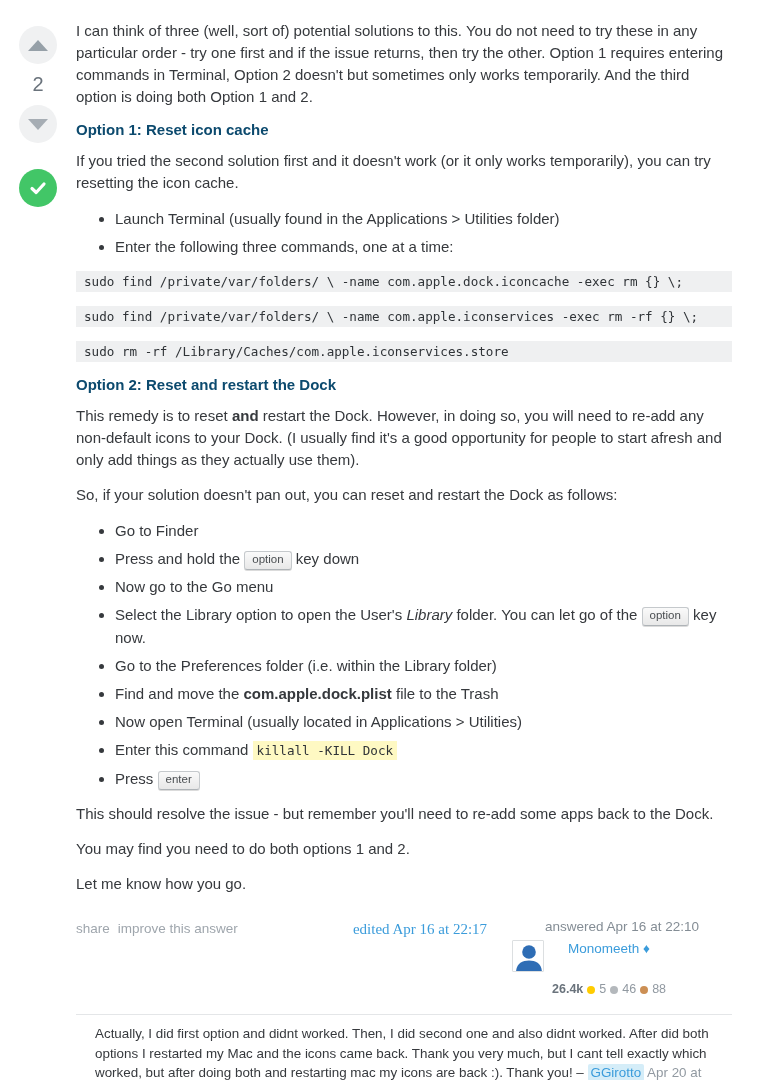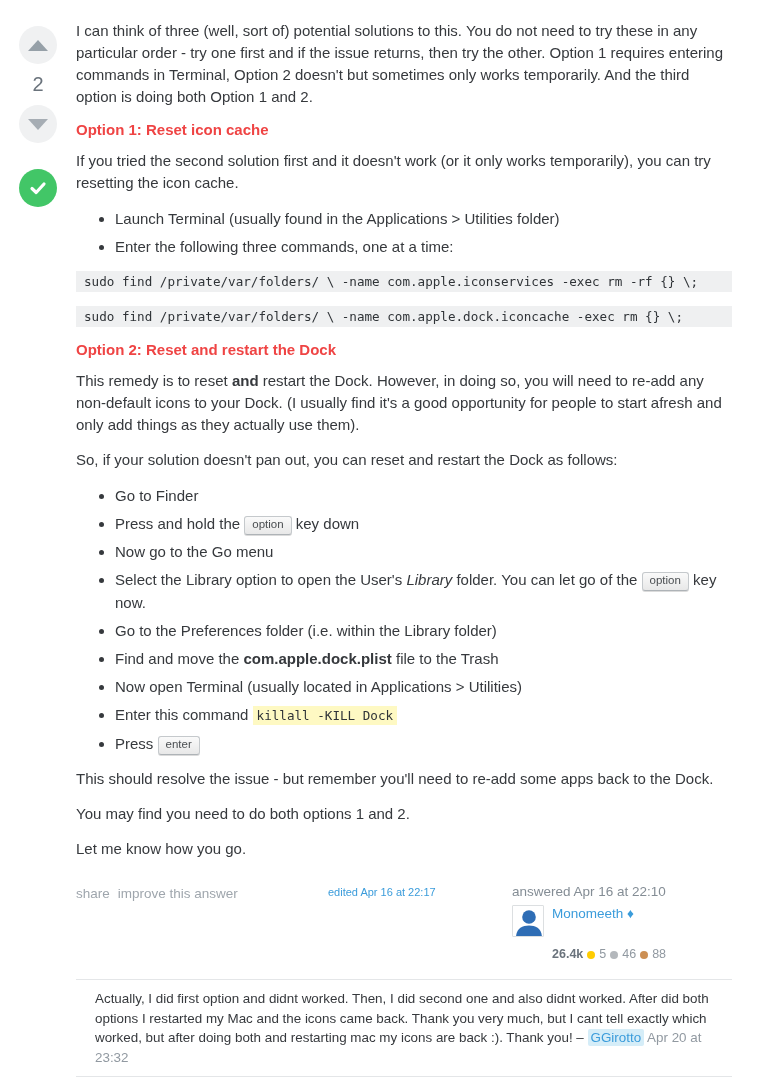--- a/index.html
+++ b/index.html
@@ -37,21 +37,21 @@
     width: 38px; height: 38px; border-radius: 50%;
     background: #42c667; border: none; cursor: pointer;
     margin-top: 26px;
     display: flex; align-items: center; justify-content: center;
   }
 
   
   .content-col { flex: 1; padding-right: 28px; min-width: 0; }
   .content-col p { line-height: 22px; margin-bottom: 13px; }
   .content-col h2, .content-col h3 {
-    font-size: 15px; font-weight: bold; color: #ef4444;
+    font-size: 15px; font-weight: bold; color: #0c4a6e;
     margin: 2px 0 12px;
   }
   ul { margin: 2px 0 13px 0; padding-left: 39px; }
   li { line-height: 23px; margin-bottom: 5px; }
   .b { font-weight: bold; text-align: right; }
   .i { font-style: italic; }
 
   pre.cmd {
     background: #eff0f1; color: #2f3337;
     font-family: "DejaVu Sans Mono", monospace; font-size: 12.6px;
@@ -70,23 +70,23 @@
     border: 1px solid #c5c9cc; border-bottom-color: #aeb3b7;
     border-radius: 3px; padding: 0 7px 2px;
     box-shadow: 0 1px 0 rgba(12,13,14,0.15);
     line-height: 15px; vertical-align: 1px;
   }
 
   
   .footer { display: flex; margin-top: 24px; align-items: flex-start; }
   .footer-left { width: 252px; font-size: 13.5px; color: #9fa6ad; padding-top: 2px; }
   .footer-left a { color: #9fa6ad; text-decoration: none; margin-right: 8px; cursor: pointer; }
-  .footer-mid { flex: 1; font-size: 11px; padding-top: 2px; }
+  .footer-mid { flex: 1; text-align: center; font-size: 15px; padding-top: 2px; font-family: Liberation Serif, serif; }
   .footer-mid a { color: #3b9cdb; text-decoration: none; cursor: pointer; }
-  .footer-right { width: 220px; font-size: 13.5px; color: #848d95; }
+  .footer-right { width: 220px; font-size: 13.5px; color: #848d95; text-align: center; }
   .answered-when { margin-bottom: 6px; }
   .user-card { display: flex; }
   .avatar {
     width: 32px; height: 32px; background: #ffffff;
     border: 1px solid #dcdfe1; border-radius: 1px; overflow: hidden; flex-shrink: 0;
   }
   .user-meta { padding-left: 8px; line-height: 17px; }
   .user-name { color: #3b9cdb; font-size: 13.5px; text-decoration: none; cursor: pointer; }
   .rep-row { font-size: 12.5px; color: #9199a1; display: flex; align-items: center; gap: 4px; margin-top: 24px; }
   .rep { font-weight: bold; color: #6a737c; }
@@ -130,22 +130,23 @@
 
     <p>I can think of three (well, sort of) potential solutions to this. You do not need to try these in any particular order - try one first and if the issue returns, then try the other. Option 1 requires entering commands in Terminal, Option 2 doesn't but sometimes only works temporarily. And the third option is doing both Option 1 and 2.</p>
 
     <h2>Option 1: Reset icon cache</h2>
     <p>If you tried the second solution first and it doesn't work (or it only works temporarily), you can try resetting the icon cache.</p>
     <ul>
       <li>Launch Terminal (usually found in the Applications &gt; Utilities folder)</li>
       <li>Enter the following three commands, one at a time:</li>
     </ul>
 
+    <pre class="cmd">sudo find /private/var/folders/ \ -name com.apple.dock.iconcache -exec rm {} \;</pre>
     <pre class="cmd">sudo find /private/var/folders/ \ -name com.apple.iconservices -exec rm -rf {} \;</pre>
-    <pre class="cmd">sudo find /private/var/folders/ \ -name com.apple.dock.iconcache -exec rm {} \;</pre>
+    <pre class="cmd">sudo rm -rf /Library/Caches/com.apple.iconservices.store</pre>
 
     <h2>Option 2: Reset and restart the Dock</h2>
     <p><span>This remedy is to reset </span><span class="b">and</span><span> restart the Dock. However, in doing so, you will need to re-add any non-default icons to your Dock. (I usually find it's a good opportunity for people to start afresh and only add things as they actually use them).</span></p>
     <p>So, if your solution doesn't pan out, you can reset and restart the Dock as follows:</p>
 
     <ul>
       <li>Go to Finder</li>
       <li><span>Press and hold the </span><kbd>option</kbd><span> key down</span></li>
       <li>Now go to the Go menu</li>
       <li><span>Select the Library option to open the User's </span><span class="i">Library</span><span> folder. You can let go of the </span><kbd>option</kbd><span> key now.</span></li>

